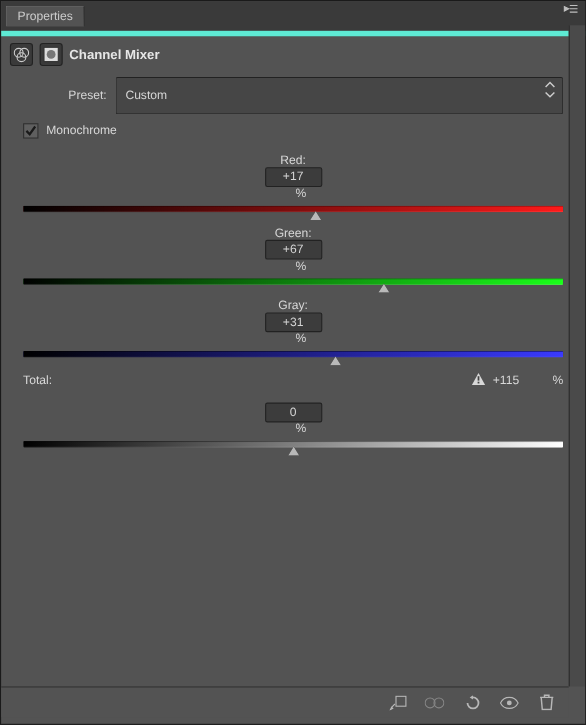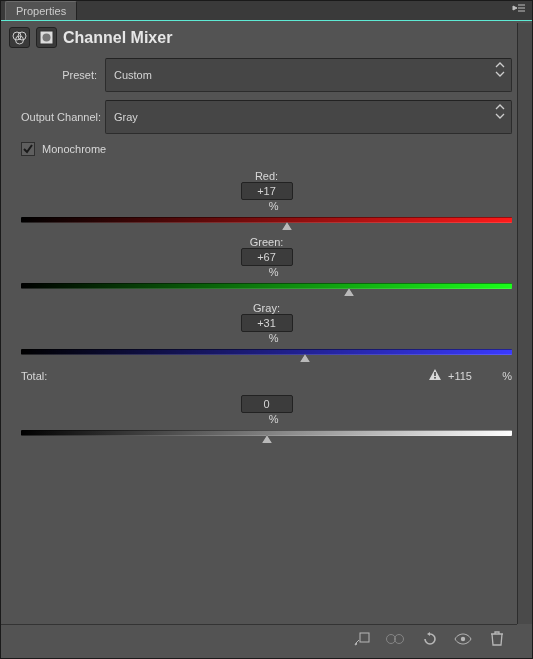--- a/index.html
+++ b/index.html
@@ -8,25 +8,25 @@
     width: 533px; height: 659px;
     background: #535353;
     font-family: "Segoe UI", Tahoma, sans-serif;
     font-size: 11px;
     color: #d8d8d8;
     overflow: hidden;
     border: 1px solid #1a1a1a;
     position: relative;
   }
   .tabbar {
-    height: 20px;
+    height: 32px;
     background: #3a3a3a;
-    border-bottom: 1px solid #5eead4;
-    display: flex;
-    align-items: flex-start;
+    border-bottom: 5px solid #5eead4;
+    display: flex;
+    align-items: center;
     position: relative;
   }
   .tab {
     background: #535353;
     padding: 3px 10px 3px 10px;
     border-top: 1px solid #6a6a6a;
     border-right: 1px solid #222;
     border-left: 1px solid #6a6a6a;
     height: 19px;
     font-size: 11px;
@@ -40,21 +40,21 @@
   }
   .panel-header {
     display: flex;
     align-items: center;
     gap: 6px;
     padding: 6px 8px;
   }
   .panel-title {
     font-weight: bold;
     color: #e6e6e6;
-    font-size: 16px;
+    font-size: 12px;
   }
   .adj-icon {
     width: 21px; height: 21px;
     background: #3a3a3a;
     border: 1px solid #222;
     border-radius: 3px;
     display: flex; align-items: center; justify-content: center;
   }
   .form { padding: 4px 20px 0 20px; }
   .row {
@@ -206,31 +206,20 @@
     <div class="select-box">
       <span>Custom</span>
       <span class="select-arrows">
         <svg width="14" height="17">
             <path d="M3 6l4-4 4 4M3 11l4 4 4-4" stroke="#ccc" fill="none" stroke-width="1.3"></path>
           </svg>
       </span>
     </div>
   </div>
 
-  <div class="row">
-    <div class="row-label" style="white-space:nowrap">Output Channel:</div>
-    <div class="select-box">
-      <span>Gray</span>
-      <span class="select-arrows">
-        <svg width="14" height="17">
-            <path d="M3 6l4-4 4 4M3 11l4 4 4-4" stroke="#ccc" fill="none" stroke-width="1.3"></path>
-          </svg>
-      </span>
-    </div>
-  </div>
 
   <div class="checkbox-row">
     <div class="checkbox">
       <svg width="12" height="12">
           <path d="M2 6l3 3 5-7" stroke="#1a1a1a" stroke-width="2" fill="none"></path>
         </svg>
     </div>
     <span>Monochrome</span>
   </div>
 

